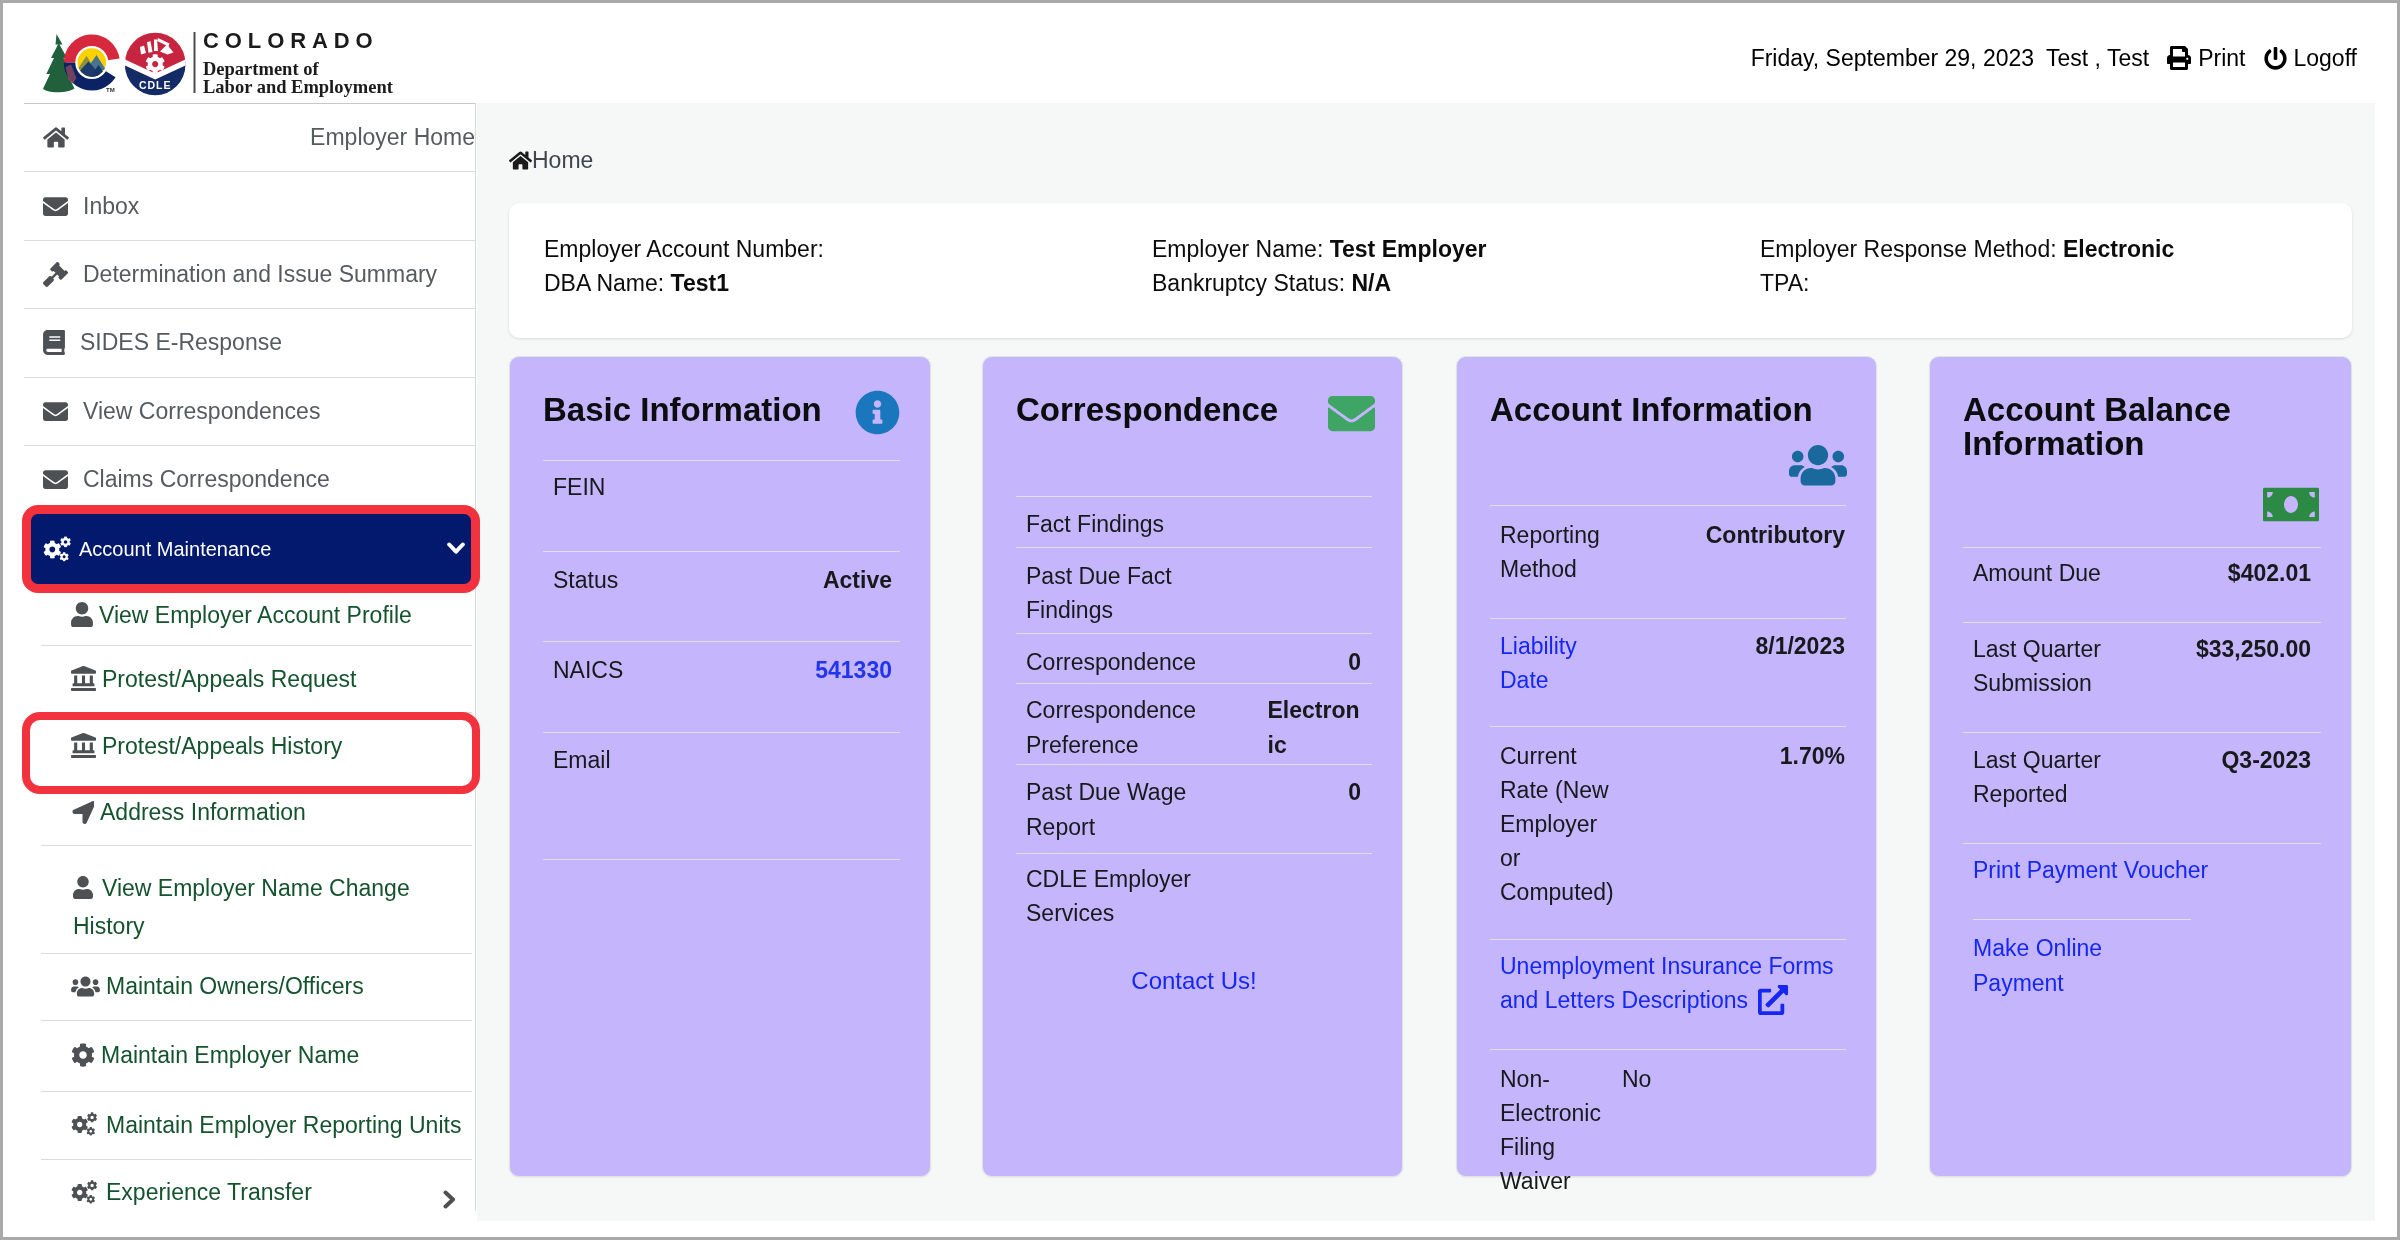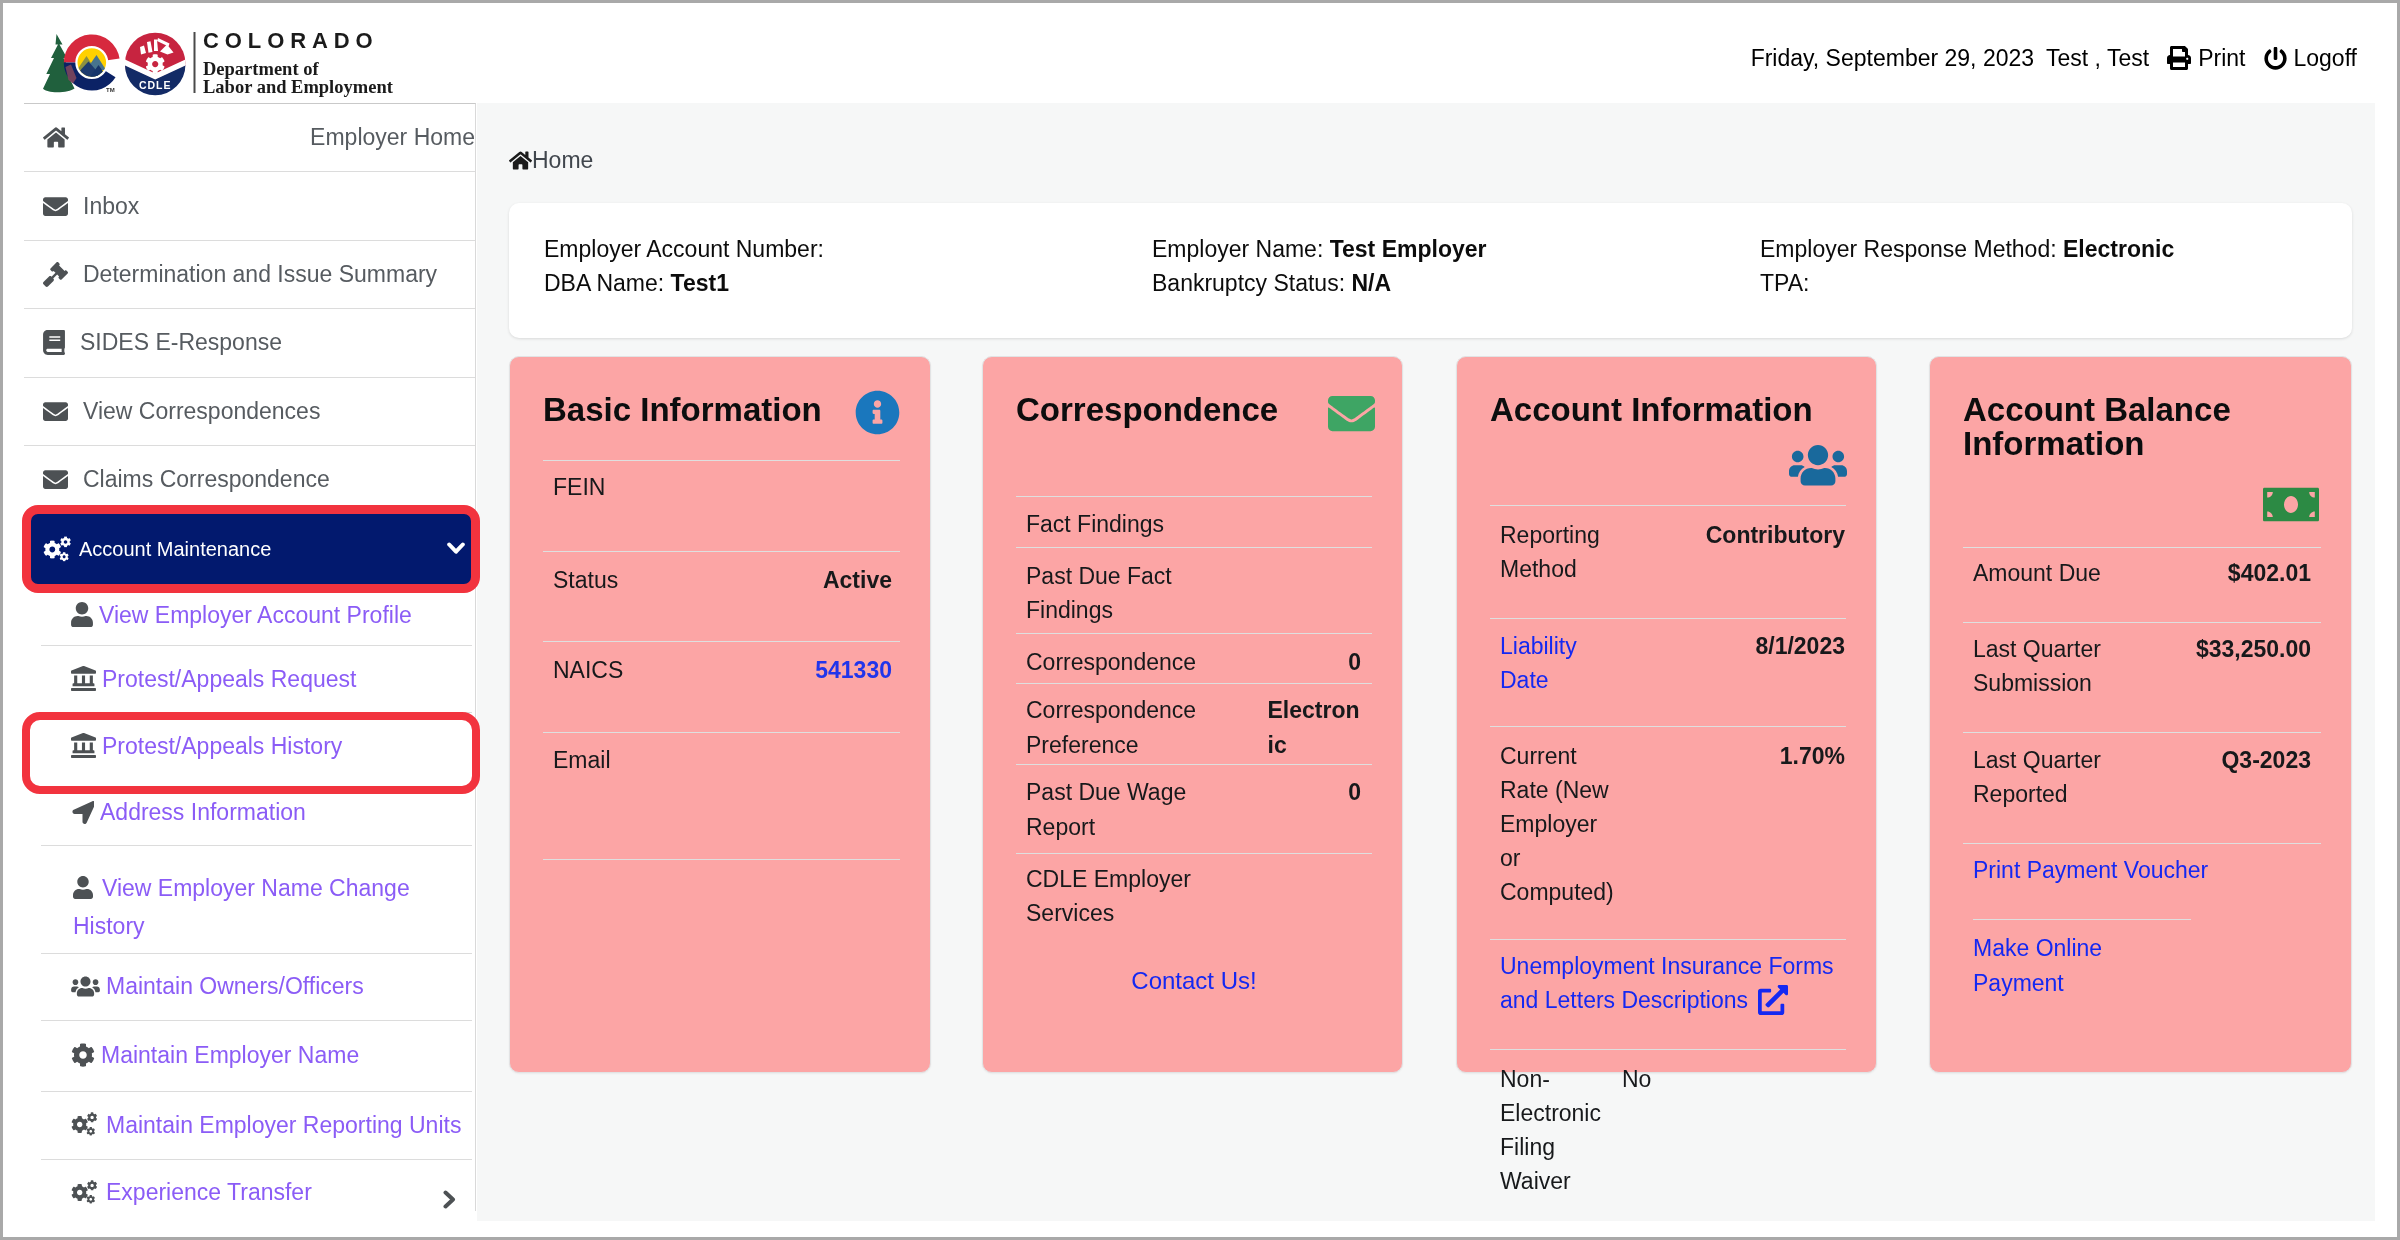--- a/index.html
+++ b/index.html
@@ -15,37 +15,37 @@
 .hdr-right .sp { display:inline-block; }
 
 .sidebar { position:absolute; left:24px; top:103px; width:452px; height:1108px;
   background:#fff; border-right:1px solid #d9d9d9; border-top:1px solid #c9c9c9; }
 .nav-item { position:relative; display:flex; align-items:center; height:68.4px;
   border-bottom:1px solid #dcdcdc; padding-left:19px; color:#565b60; font-size:23px; }
 .nav-item svg { flex:0 0 auto; margin-right:15px; fill:#4d5154; }
 .nav-item.active { background:#02196e; color:#fff; font-weight:normal; font-size:20px; height:69.5px; border-bottom:none; }
 .nav-item.active svg { fill:#fff; }
 .nav-sub { display:flex; align-items:center; min-height:67px; padding-left:47px;
-  color:#8b5cf6; font-size:23px; position:relative; }
+  color:#14532d; font-size:23px; position:relative; }
 .nav-sub .sep { position:absolute; left:17px; right:3px; top:0; border-top:1px solid #dcdcdc; }
 .nav-sub svg { flex:0 0 auto; margin-right:6px; fill:#4d5154; }
 .nav-sub .txt { line-height:34px; }
 .chev-right { position:absolute; right:19px; top:31px; margin:0 !important; }
 .chev-down { position:absolute; right:10px; top:28px; margin:0 !important; }
 
 .redbox { position:absolute; border:8px solid #f2333e; border-radius:16px; z-index:30; pointer-events:none; }
 
 .main { position:absolute; left:477px; top:103px; width:1898px; height:1118px; background:#f6f7f7; }
 .crumb { position:absolute; left:32px; top:41px; height:32px; display:flex; align-items:center;
   font-size:23px; color:#40464d; }
 .infobar { position:absolute; left:32px; top:100px; width:1843px; height:135px; background:#fff;
   border-radius:10px; box-shadow:0 1px 3px rgba(0,0,0,0.12); font-size:23px; color:#0c0c0c; }
 .infobar .col { position:absolute; top:29px; line-height:34px; }
-.card { position:absolute; top:253px; background:#fca5a5; border:1px solid #e2e3e4; border-radius:10px;
-  box-shadow:0 1px 2px rgba(0,0,0,0.05); height:717px; font-size:23px; color:#17191b; }
+.card { position:absolute; top:253px; background:#c4b5fd; border:1px solid #e2e3e4; border-radius:10px;
+  box-shadow:0 1px 2px rgba(0,0,0,0.05); height:821px; font-size:23px; color:#17191b; }
 .card .title { position:absolute; left:33px; font-size:33px; font-weight:bold; color:#0c0d0e; line-height:34px; }
 .chr { position:absolute; border-top:1px solid #dfdfdf; left:33px; }
 .row { position:absolute; left:43px; display:flex; line-height:34px; }
 .row .lab { }
 .row .val { font-weight:bold; text-align:right; margin-left:auto; }
 a.blue, .blue { color:#1428f2; text-decoration:none; }
 .bold { font-weight:bold; }
 .row.c3 { width:345px; line-height:34px; }
 .row.c2 { width:335px; line-height:34.5px; }
 .row.c3 .lab { width:122px; }

